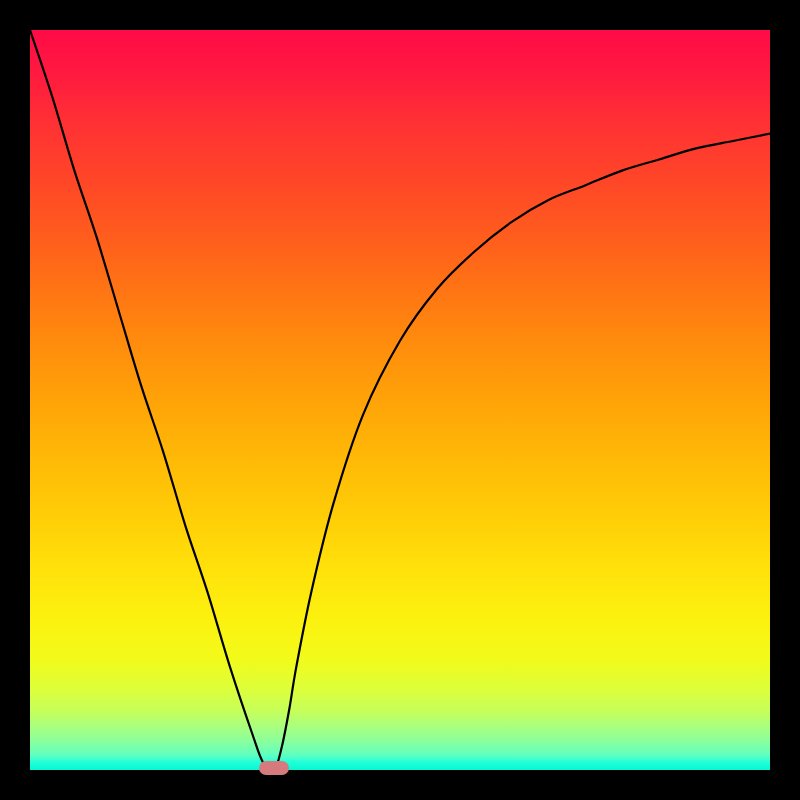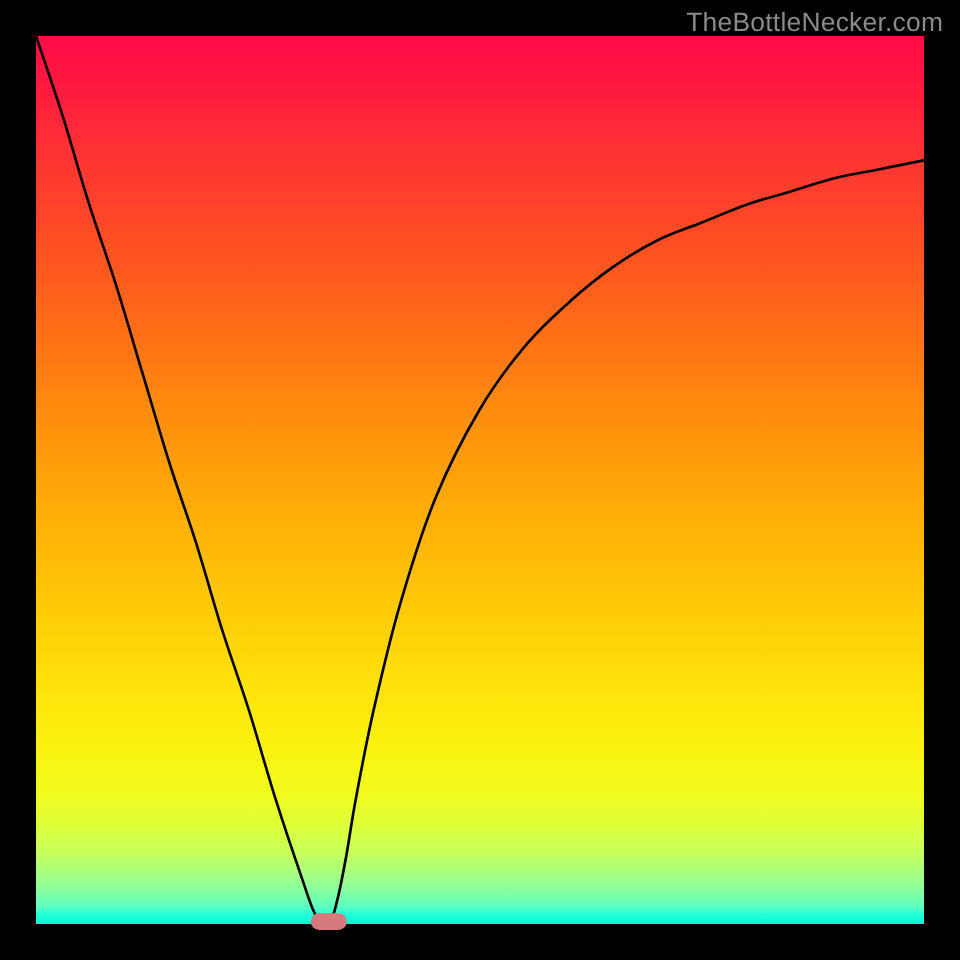--- a/index.html
+++ b/index.html
@@ -65,14 +65,13 @@
 </head>
 <body>
 
 <div class="frame">
   <div class="plot-area">
     <svg class="curve-svg" viewBox="0 0 740 740" preserveAspectRatio="none">
       <path id="curve-path" d="M 0 0 C 3.6999999999999997 11.100000000000003, 14.8 43.1666666666667, 22.2 66.60000000000002 C 29.599999999999998 90.03333333333335, 37 117.16666666666657, 44.4 140.5999999999999 C 51.8 164.03333333333325, 59.199999999999996 183.7666666666667, 66.6 207.20000000000005 C 74 230.63333333333338, 81.39999999999999 256.5333333333333, 88.8 281.2 C 96.2 305.8666666666667, 103.6 331.76666666666665, 111 355.2 C 118.4 378.6333333333333, 125.79999999999998 398.3666666666667, 133.2 421.8 C 140.6 445.23333333333335, 148 472.3666666666666, 155.4 495.79999999999995 C 162.8 519.2333333333332, 170.2 538.9666666666667, 177.6 562.4 C 185 585.8333333333333, 192.4 612.9666666666667, 199.8 636.4 C 207.20000000000002 659.8333333333333, 216.45 686.9666666666667, 222 703 C 227.55 719.0333333333333, 229.39999999999998 726.4333333333334, 233.1 732.6 C 236.8 738.7666666666667, 241.11666666666667 742.4666666666667, 244.20000000000002 740 C 247.28333333333336 737.5333333333333, 249.13333333333335 727.6666666666666, 251.60000000000002 717.8 C 254.0666666666667 707.9333333333333, 256.53333333333336 694.3666666666666, 259 680.8 C 261.46666666666664 667.2333333333333, 262.7 656.1333333333333, 266.4 636.4 C 270.09999999999997 616.6666666666666, 275.0333333333333 589.5333333333333, 281.2 562.4 C 287.3666666666667 535.2666666666667, 294.76666666666665 503.20000000000005, 303.4 473.6 C 312.0333333333333 444, 321.9 411.93333333333334, 333 384.8 C 344.1 357.6666666666667, 357.66666666666663 331.76666666666665, 370 310.8 C 382.33333333333337 289.83333333333337, 394.66666666666674 273.8, 407.00000000000006 259 C 419.33333333333337 244.2, 431.6666666666667 233.1, 444 222 C 456.3333333333333 210.9, 468.6666666666667 201.03333333333333, 481 192.39999999999998 C 493.3333333333333 183.76666666666662, 505.6666666666667 176.3666666666666, 518 170.19999999999993 C 530.3333333333334 164.03333333333327, 542.6666666666666 160.33333333333331, 555 155.39999999999998 C 567.3333333333334 150.46666666666664, 579.6666666666666 144.91666666666657, 592 140.5999999999999 C 604.3333333333334 136.28333333333325, 616.6666666666666 133.2, 629 129.5 C 641.3333333333334 125.80000000000001, 653.6666666666666 121.4833333333333, 666 118.39999999999998 C 678.3333333333334 115.31666666666665, 690.6666666666666 113.46666666666665, 703 111 C 715.3333333333334 108.53333333333335, 733.8333333333334 104.83333333333336, 740 103.60000000000002" stroke="#000000" stroke-width="2.2" fill="none"></path>
     </svg>
     <div id="min-marker" class="marker" style="left: 229.4px; top: 730.6px; width: 29.6px; height: 14.8px; background: rgb(215, 122, 125);"></div>
   </div>
-  <div class="watermark">TheBottleNecker.com</div>
 </div>
 
 </body></html>

